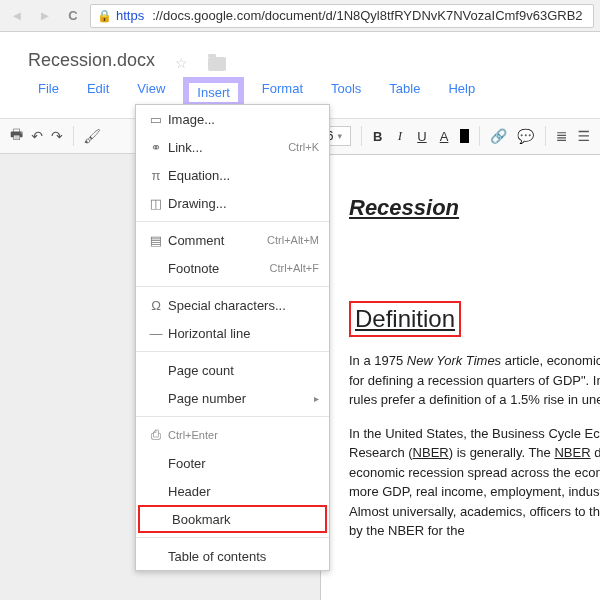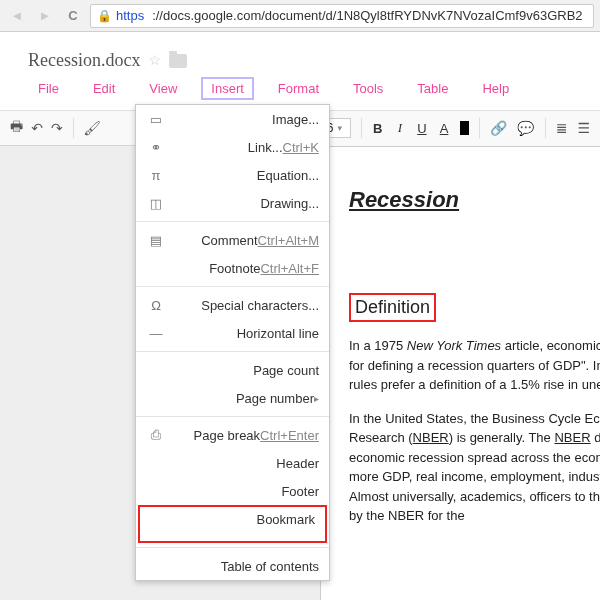--- a/index.html
+++ b/index.html
@@ -9,29 +9,29 @@
   .browser-bar { height: 32px; background: #f1f1f1; border-bottom: 1px solid #d0d0d0; display: flex; align-items: center; padding: 0 6px; gap: 6px; }
   .nav-btn { width: 22px; height: 22px; display: flex; align-items: center; justify-content: center; color: #888; }
   .nav-btn.disabled { color: #ccc; }
   .url-box { flex: 1; height: 24px; background: #fff; border: 1px solid #ccc; border-radius: 2px; display: flex; align-items: center; padding: 0 6px; font-size: 13px; }
   .lock { color: #2a2; margin-right: 4px; font-size: 12px; }
   .url-proto { color: #1d4ed8; }
   .url-rest { color: #333; margin-left: 8px; }
   
   
   .doc-area { padding: 18px 0 0 28px; }
-  .doc-title-row { display: flex; align-items: center; gap: 8px; margin-bottom: 6px; font-family: Liberation Serif, serif; }
+  .doc-title-row { display: flex; align-items: flex-end; gap: 20px; margin-bottom: 6px; }
   .doc-title { font-size: 18px; color: #555; }
   .star { color: #ccc; font-size: 14px; }
   .folder { width: 18px; height: 14px; background: #dadada; border-radius: 2px; position: relative; }
   .folder:before { content: ""; position: absolute; top: -3px; left: 0; width: 8px; height: 3px; background: #dadada; border-radius: 1px 1px 0 0; }
   
-  .menubar { display: flex; gap: 14px; font-size: 13px; color: #ec4899; }
+  .menubar { display: flex; gap: 8px; font-size: 13px; color: #3b82f6; }
   .menu-item { padding: 4px 10px; }
-  .menu-item.active { border: 2px solid #c4b5fd; padding: 2px 8px; }
+  .menu-item.active { border: 6px solid #c4b5fd; padding: 2px 8px; }
   
   .toolbar-row { margin-top: 10px; border-top: 1px solid #e0e0e0; border-bottom: 1px solid #d5d5d5; height: 36px; display: flex; align-items: center; padding: 0 10px; gap: 10px; background: #f9f9f9; position: relative; }
   .tool-group { display: flex; gap: 8px; align-items: center; }
   .tool-sep { width: 1px; height: 20px; background: #ddd; }
   .tool-ic { color: #555; font-size: 14px; }
   .font-size-box { border: 1px solid #ccc; padding: 2px 8px; font-size: 12px; display: flex; align-items: center; gap: 4px; background: #fff; margin-left: 200px;}
   .fmt { font-size: 13px; color: #333; width: 18px; text-align: center; }
   .fmt.b { font-weight: bold; }
   .fmt.i { font-style: italic; font-family: serif; }
   .fmt.u { text-decoration: underline; }
@@ -40,34 +40,34 @@
   
   
   .workspace { display: flex; height: 520px; }
   .canvas-area { flex: 1; background: #eee; position: relative; }
   .page { position: absolute; left: 320px; top: 0; width: 400px; background: #fff; border: 1px solid #ccc; height: 600px; padding: 40px 20px 0 28px; }
   .ruler { position: absolute; left: 320px; top: -1px; right: 0; height: 16px; background: #f9f9f9; border-bottom: 1px solid #ddd; font-size: 9px; color: #888; display: flex; align-items: center; overflow: hidden;}
   .ruler span { width: 60px; display:inline-block; border-left:1px solid #ccc; padding-left:2px;}
   
   .doc-h1 { font-family: Arial; font-size: 22px; font-weight: bold; font-style: italic; text-decoration: underline; margin-bottom: 80px; }
   .doc-h2-wrap { display:inline-block; border: 2px solid #e22; padding: 2px 4px; margin-bottom: 14px;}
-  .doc-h2 { font-size: 18px; font-weight: normal; }
+  .doc-h2 { font-size: 24px; text-decoration: underline; font-weight: normal; }
   .doc-p { font-size: 13px; line-height: 1.5; margin-bottom: 14px; font-family: Arial; }
   .doc-p em { font-style: italic; }
   .doc-p .ul { text-decoration: underline; }
   
   
   .dropdown { position: absolute; left: 135px; top: 104px; width: 195px; background: #fff; border: 1px solid #c8c8c8; box-shadow: 0 2px 6px rgba(0,0,0,.2); z-index: 50; font-size: 13px; }
   .dd-item { display: flex; align-items: center; height: 28px; padding: 0 10px 0 8px; color: #333; }
   .dd-ic-cell { width: 24px; display: flex; justify-content: center; color: #777; font-size: 13px; }
-  .dd-label { flex: 1; text-align: right; }
-  .dd-shortcut { color: #888; font-size: 13px; text-decoration: underline; }
+  .dd-label { flex: 1; }
+  .dd-shortcut { color: #888; font-size: 11px; }
   .dd-sub { color: #888; font-size: 10px; }
   .dd-sep { height: 1px; background: #e4e4e4; margin: 4px 0; }
-  .dd-highlight { border: 2px solid #e22; margin: 0 2px; height: 38px; }
+  .dd-highlight { border: 2px solid #e22; margin: 0 2px; height: 28px; }
   .dd-highlight .dd-item { height: 24px; }
 </style>
 </head>
 <body>
 
 <div class="browser-bar">
   <div class="nav-btn disabled">◄</div>
   <div class="nav-btn disabled">►</div>
   <div class="nav-btn">
       <b>C</b>
@@ -189,30 +189,29 @@
     <span class="dd-label">Page count</span>
   </div>
   <div class="dd-item">
     <span class="dd-ic-cell"></span>
     <span class="dd-label">Page number</span>
     <span class="dd-sub">▸</span>
   </div>
   <div class="dd-sep"></div>
   <div class="dd-item">
     <span class="dd-ic-cell">⎙</span>
-    <span class="dd-label">Page break</span>
     <span class="dd-shortcut">Ctrl+Enter</span>
   </div>
   <div class="dd-item">
     <span class="dd-ic-cell"></span>
+    <span class="dd-label">Footer</span>
+  </div>
+  <div class="dd-item">
+    <span class="dd-ic-cell"></span>
     <span class="dd-label">Header</span>
-  </div>
-  <div class="dd-item">
-    <span class="dd-ic-cell"></span>
-    <span class="dd-label">Footer</span>
   </div>
   <div class="dd-highlight">
     <div class="dd-item">
       <span class="dd-ic-cell"></span>
       <span class="dd-label">Bookmark</span>
     </div>
   </div>
   <div class="dd-sep"></div>
   <div class="dd-item">
     <span class="dd-ic-cell"></span>

